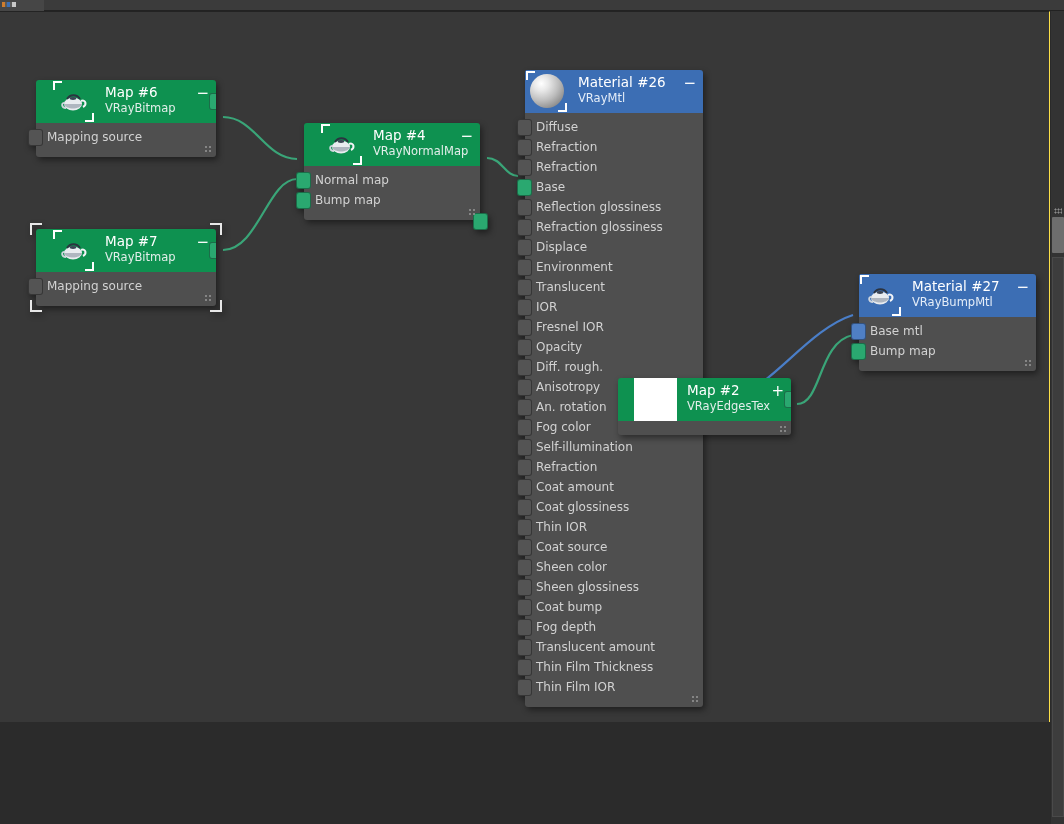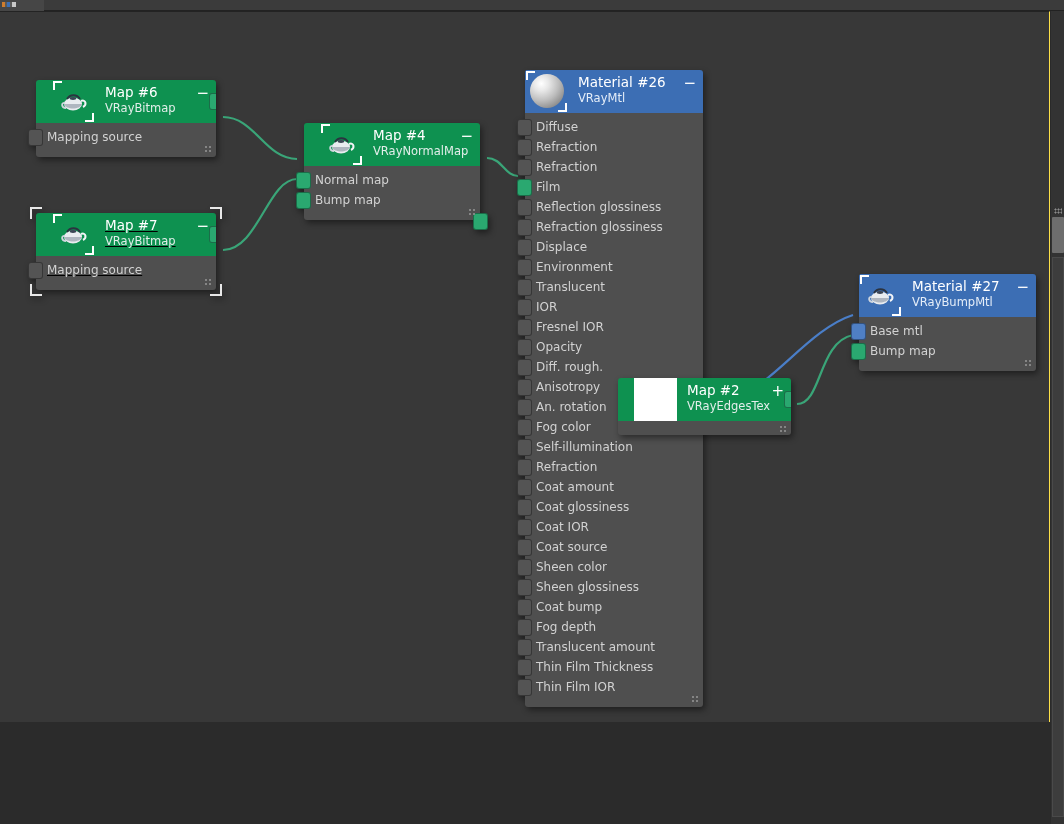--- a/index.html
+++ b/index.html
@@ -259,21 +259,21 @@
     width: 12px; height: 12px;
     border: 2px solid #e8e8e8;
   }
   .sel .tl { left: 0; top: 0;    border-width: 2px 0 0 2px; }
   .sel .tr { right: 0; top: 0;   border-width: 2px 2px 0 0; }
   .sel .bl { left: 0; bottom: 0; border-width: 0 0 2px 2px; }
   .sel .br { right: 0; bottom: 0;border-width: 0 2px 2px 0; }
 
   
   #node-map6  { left: 36px;  top: 68px;  width: 180px; }
-  #node-map7  { left: 36px;  top: 201px; width: 180px; text-decoration: underline; }
+  #node-map7  { left: 36px;  top: 217px; width: 180px; }
   #node-map4  { left: 304px; top: 111px; width: 176px; }
   #node-mat26 { left: 525px; top: 58px;  width: 178px; }
   #node-map2  { left: 618px; top: 366px; width: 173px; }
   #node-mat27 { left: 859px; top: 262px; width: 177px; }
 </style>
 </head>
 <body>
 
 <div id="app">
 
@@ -319,21 +319,21 @@
         <div class="slot">
             <span class="socket in gray"></span>
             <span class="slot-label">Refraction</span>
           </div>
         <div class="slot">
             <span class="socket in gray"></span>
             <span class="slot-label">Refraction</span>
           </div>
         <div class="slot">
             <span class="socket in green"></span>
-            <span class="slot-label">Film</span>
+            <span class="slot-label">Base</span>
           </div>
         <div class="slot">
             <span class="socket in gray"></span>
             <span class="slot-label">Reflection glossiness</span>
           </div>
         <div class="slot">
             <span class="socket in gray"></span>
             <span class="slot-label">Refraction glossiness</span>
           </div>
         <div class="slot">
@@ -387,21 +387,21 @@
         <div class="slot">
             <span class="socket in gray"></span>
             <span class="slot-label">Coat amount</span>
           </div>
         <div class="slot">
             <span class="socket in gray"></span>
             <span class="slot-label">Coat glossiness</span>
           </div>
         <div class="slot">
             <span class="socket in gray"></span>
-            <span class="slot-label">Coat IOR</span>
+            <span class="slot-label">Thin IOR</span>
           </div>
         <div class="slot">
             <span class="socket in gray"></span>
             <span class="slot-label">Coat source</span>
           </div>
         <div class="slot">
             <span class="socket in gray"></span>
             <span class="slot-label">Sheen color</span>
           </div>
         <div class="slot">

